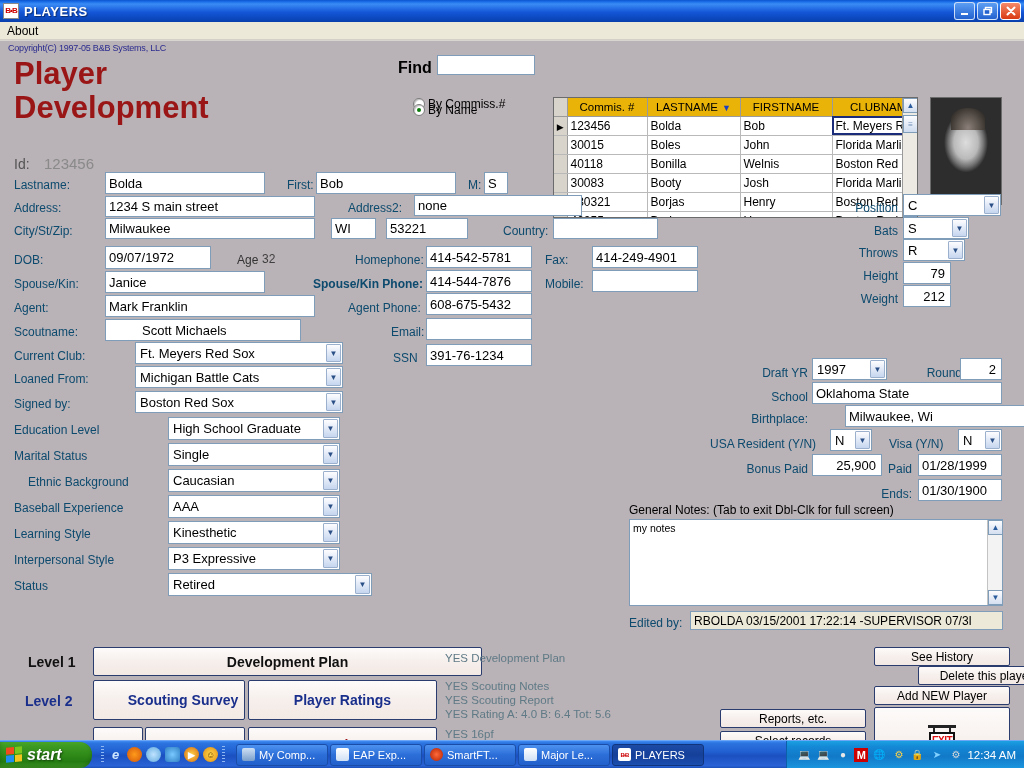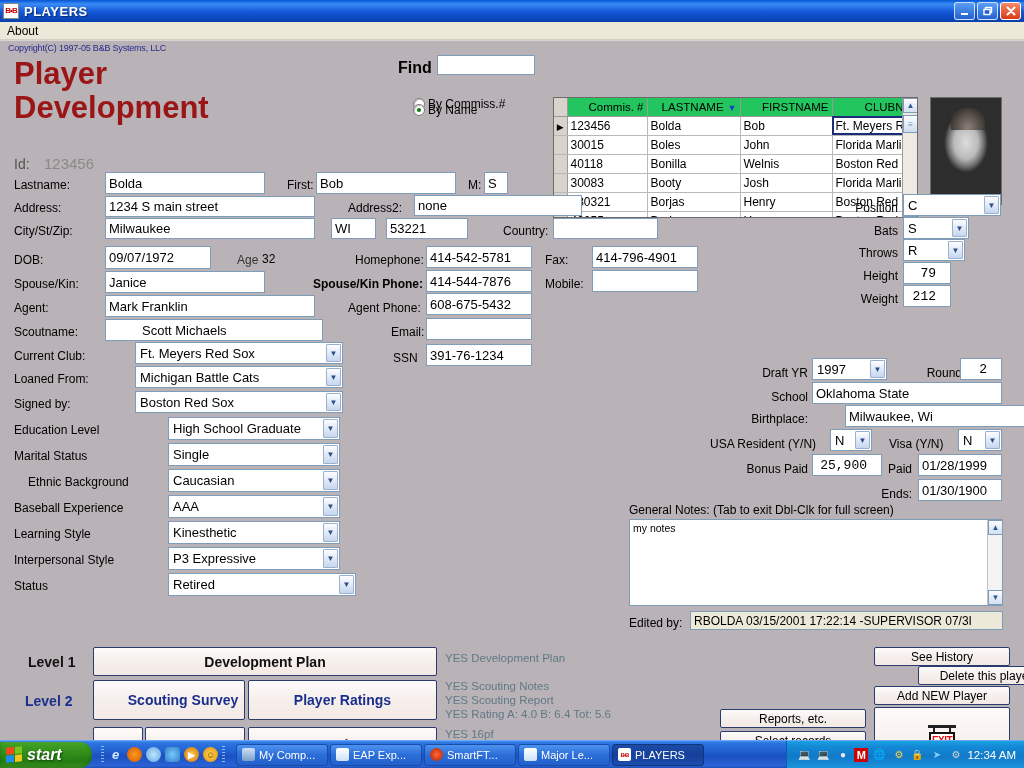--- a/index.html
+++ b/index.html
@@ -83,22 +83,22 @@
   }
 
   
   #grid{
     position:absolute;left:553px;top:56px;width:365px;height:121px;
     background:#fff;border:1px solid #6b6b6b;overflow:hidden;
     font-size:12px;
   }
   #grid table{border-collapse:collapse;width:100%;table-layout:fixed;}
   #grid th{
-    background:#22c55e;border:1px solid #9a9a9a;border-top:none;border-left:none;
-    font-weight:normal;text-align:right;padding:1px 3px;height:18px;font-size:11.5px;
+    background:#eab308;border:1px solid #9a9a9a;border-top:none;border-left:none;
+    font-weight:normal;text-align:center;padding:1px 3px;height:18px;font-size:11.5px;
     white-space:nowrap;overflow:hidden;
   }
   #grid td{
     border:1px solid #b9b9b9;border-top:none;border-left:none;
     padding:0 3px;height:19px;font-size:12px;white-space:nowrap;overflow:hidden;
   }
   #grid .rowmark{width:13px;background:#d8d4cc;border-right:1px solid #9a9a9a;padding:0;text-align:center;}
   #grid tr.sel td{ }
   #grid tr.sel td.cellsel{ outline:2px solid #1b2c7a; outline-offset:-2px;}
   .sortarrow{color:#1b3fbf;font-size:9px;margin-left:4px;}
@@ -131,29 +131,29 @@
       radial-gradient(ellipse 40px 20px at 50% 100%, #f2f0ee 0%, #c9c4bf 40%, #2a2623 85%),
       linear-gradient(to bottom,#0d0d0d,#232020 40%,#111 100%);
     filter:grayscale(1) contrast(1.1);
   }
   #photo .hair{
     position:absolute;left:20px;top:10px;width:34px;height:22px;border-radius:50% 50% 0 0;
     background:radial-gradient(ellipse at 50% 90%, #8b8079 0%, #4a433d 60%, #1e1b19 100%);
   }
 
   
-  .lbl{position:absolute;font-size:12px;color:#000000;white-space:nowrap;}
+  .lbl{position:absolute;font-size:12px;color:#0c4a6e;white-space:nowrap;}
   .lbl.r{text-align:right;}
   .fld{
     position:absolute;background:#fff;border:1px solid #7f9db9;
     font-family:"Liberation Sans", sans-serif;font-size:13px;
     padding:0 3px;display:flex;align-items:center;white-space:nowrap;overflow:hidden;
     color:#000;
   }
-  .fld.num{justify-content:flex-end;padding-right:14px;font-family:Liberation Mono, monospace;}
+  .fld.num{justify-content:flex-end;padding-right:5px;}
   .combo{
     position:absolute;background:#fff;border:1px solid #7f9db9;
     font-size:13px;padding:0 18px 0 4px;display:flex;align-items:center;
     white-space:nowrap;overflow:hidden;color:#000;
   }
   .combo .arrow{
     position:absolute;right:1px;top:1px;bottom:1px;width:15px;
     background:linear-gradient(to bottom,#fdfdff,#c6d6ef);
     border:1px solid #9ab0cc; border-radius:1px;
     display:flex;align-items:center;justify-content:center;
@@ -398,40 +398,40 @@
   <div class="fld" style="left:105px;top:177px;width:210px;height:21px;">Milwaukee</div>
   <div class="fld" style="left:331px;top:177px;width:45px;height:21px;">WI</div>
   <div class="fld" style="left:386px;top:177px;width:82px;height:21px;">53221</div>
   <div class="lbl" style="left:503px;top:183px;">Country:</div>
   <div class="fld" style="left:553px;top:177px;width:105px;height:21px;"></div>
 
   <div class="lbl" style="left:14px;top:212px;">DOB:</div>
 
   <div class="fld" style="left:105px;top:205px;width:106px;height:23px;">09/07/1972</div>
   <div class="lbl" style="left:237px;top:212px;color:#333;">Age</div>
-  <div class="lbl" style="left:262px;top:211px;color:#000000;">32</div>
+  <div class="lbl" style="left:262px;top:211px;color:#404040;">32</div>
   <div class="lbl" style="left:355px;top:212px;">Homephone:</div>
   <div class="fld" style="left:426px;top:205px;width:106px;height:22px;">414-542-5781</div>
   <div class="lbl" style="left:545px;top:212px;">Fax:</div>
-  <div class="fld" style="left:592px;top:205px;width:106px;height:22px;">414-796-4901</div>
+  <div class="fld" style="left:592px;top:205px;width:106px;height:22px;">414-249-4901</div>
 
   <div class="lbl" style="left:14px;top:236px;">Spouse/Kin:</div>
   <div class="fld" style="left:105px;top:230px;width:160px;height:22px;">Janice</div>
   <div class="lbl" style="left:313px;top:236px;font-weight:bold;">Spouse/Kin Phone:</div>
   <div class="fld" style="left:426px;top:229px;width:106px;height:22px;">414-544-7876</div>
   <div class="lbl" style="left:545px;top:236px;">Mobile:</div>
   <div class="fld" style="left:592px;top:229px;width:106px;height:22px;"></div>
 
   <div class="lbl" style="left:14px;top:260px;">Agent:</div>
   <div class="fld" style="left:105px;top:254px;width:210px;height:22px;">Mark Franklin</div>
   <div class="lbl" style="left:348px;top:260px;">Agent Phone:</div>
   <div class="fld" style="left:426px;top:252px;width:106px;height:22px;">608-675-5432</div>
 
   <div class="lbl" style="left:14px;top:284px;">Scoutname:</div>
-  <div class="fld" style="left:105px;top:278px;width:218px;height:22px;padding-left:36px;">Scott Michaels</div>
+  <div class="fld" style="left:105px;top:278px;width:196px;height:22px;padding-left:36px;">Scott Michaels</div>
   <div class="lbl" style="left:391px;top:284px;">Email:</div>
   <div class="fld" style="left:426px;top:277px;width:106px;height:22px;"></div>
 
   <div class="lbl" style="left:14px;top:308px;">Current Club:</div>
   <div class="combo shadow" style="left:135px;top:301px;width:208px;height:22px;">
     <span>Ft. Meyers Red Sox</span>
     <span class="arrow">▼</span>
   </div>
   <div class="lbl" style="left:393px;top:310px;">SSN</div>
   <div class="fld" style="left:426px;top:303px;width:106px;height:22px;">391-76-1234</div>
@@ -478,21 +478,21 @@
     <span class="arrow">▼</span>
   </div>
 
   <div class="lbl" style="left:14px;top:512px;">Interpersonal Style</div>
   <div class="combo shadow" style="left:168px;top:506px;width:172px;height:23px;">
     <span>P3 Expressive</span>
     <span class="arrow">▼</span>
   </div>
 
   <div class="lbl" style="left:14px;top:538px;">Status</div>
-  <div class="combo shadow" style="left:168px;top:532px;width:188px;height:23px;">
+  <div class="combo shadow" style="left:168px;top:532px;width:204px;height:23px;">
     <span>Retired</span>
     <span class="arrow">▼</span>
   </div>
 
   <div class="lbl r" style="left:738px;top:160px;width:160px;">Position</div>
   <div class="combo shadow" style="left:903px;top:153px;width:98px;height:22px;">
     <span>C</span>
     <span class="arrow">▼</span>
   </div>
 
@@ -552,21 +552,21 @@
     <div class="txt">my notes</div>
     <div id="notesscroll">
       <div class="sb-btn">▲</div>
       <div class="sb-btn" style="position:absolute;bottom:0;left:0;">▼</div>
     </div>
   </div>
   <div class="lbl" style="left:629px;top:575px;">Edited by:</div>
   <div class="editedby">RBOLDA 03/15/2001 17:22:14  -SUPERVISOR 07/3I</div>
 
   <div class="lvl l1" style="left:28px;top:613px;">Level 1</div>
-  <div class="btn b1" style="left:93px;top:606px;width:344px;height:29px;">Development Plan</div>
+  <div class="btn b1" style="left:93px;top:606px;width:389px;height:29px;">Development Plan</div>
 
   <div class="lvl l2" style="left:25px;top:652px;">Level 2</div>
   <div class="btn b2" style="left:93px;top:639px;width:152px;height:40px;padding-left:28px;">Scouting Survey</div>
   <div class="btn b2" style="left:248px;top:639px;width:189px;height:40px;">Player Ratings</div>
 
   <div class="lvl l3" style="left:25px;top:697px;">Level 3</div>
   <div class="btn b3" style="left:93px;top:686px;width:50px;height:36px;">16PF</div>
   <div class="btn b3" style="left:145px;top:686px;width:100px;height:36px;">Career Dev.</div>
   <div class="btn b3" style="left:248px;top:686px;width:189px;height:36px;">IQ &amp; Consultant Notes</div>
 

